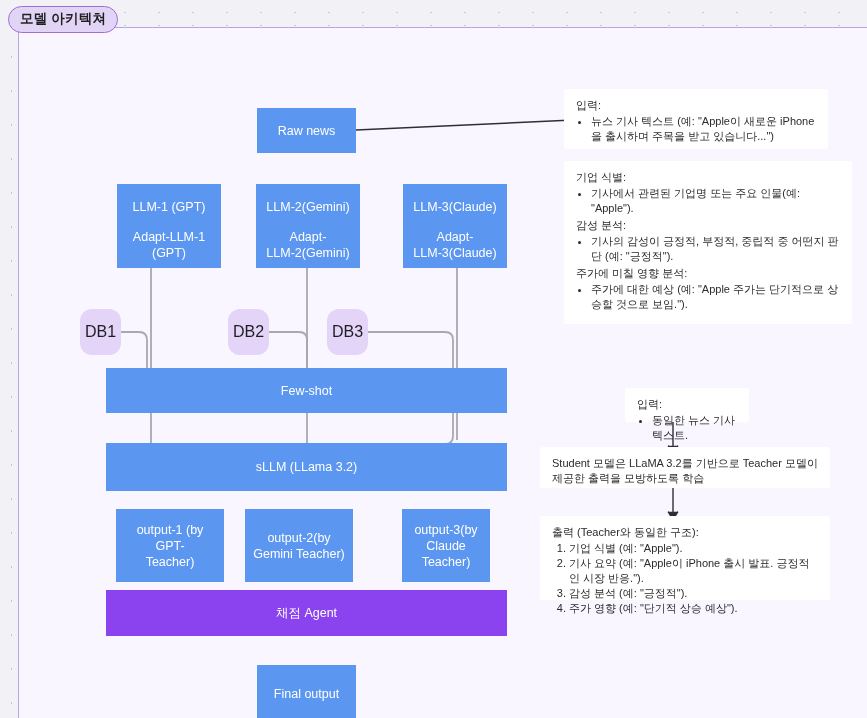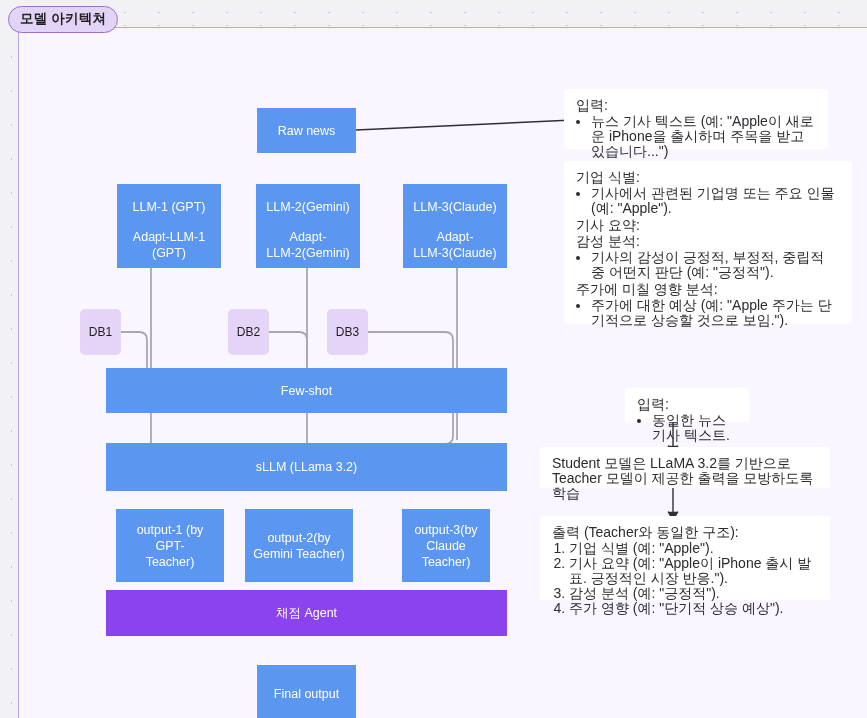--- a/index.html
+++ b/index.html
@@ -66,33 +66,33 @@
     padding: 2px 6px;
     white-space: pre-line;
     z-index: 10;
   }
   .blue   { background: #5b96f0; }
   .purple { background: #8b43ef; }
   .db {
     position: absolute;
     display: flex; align-items: center; justify-content: center;
     background: #e3d4f8;
-    border-radius: 5px;
+    border-radius: 12px;
     color: #1e1e22;
-    font-size: 12px;
+    font-size: 16px;
     z-index: 10;
   }
 
   
   .note {
     position: absolute;
     background: #ffffff;
     border-radius: 3px;
     color: #2b2b30;
-    font-size: 14px;
+    font-size: 11px;
     line-height: 15px;
     padding: 9px 12px 10px 12px;
     z-index: 8;
   }
   .note .hdr { margin: 0 0 1px 0; }
   .note ul { margin: 0 0 2px 0; padding-left: 15px; list-style: disc; }
   .note ul li { margin: 0 0 0 0; }
   .note ol { margin: 1px 0 0 0; padding-left: 17px; }
   .note ol li { margin: 0; }
 </style>
@@ -178,21 +178,20 @@
         <ul>
             <li>뉴스 기사 텍스트 (예: "Apple이 새로운 iPhone을 출시하며 주목을 받고 있습니다...")</li>
           </ul>
       </div>
 
       <div class="note" style="left:545px; top:133px; width:288px; height:163px;">
         <div class="hdr">기업 식별:</div>
         <ul>
             <li>기사에서 관련된 기업명 또는 주요 인물(예: "Apple").</li>
           </ul>
-        <div class="hdr">기사 요약:</div>
         <div class="hdr">감성 분석:</div>
         <ul>
             <li>기사의 감성이 긍정적, 부정적, 중립적 중 어떤지 판단 (예: "긍정적").</li>
           </ul>
         <div class="hdr">주가에 미칠 영향 분석:</div>
         <ul>
             <li>주가에 대한 예상 (예: "Apple 주가는 단기적으로 상승할 것으로 보임.").</li>
           </ul>
       </div>
 

